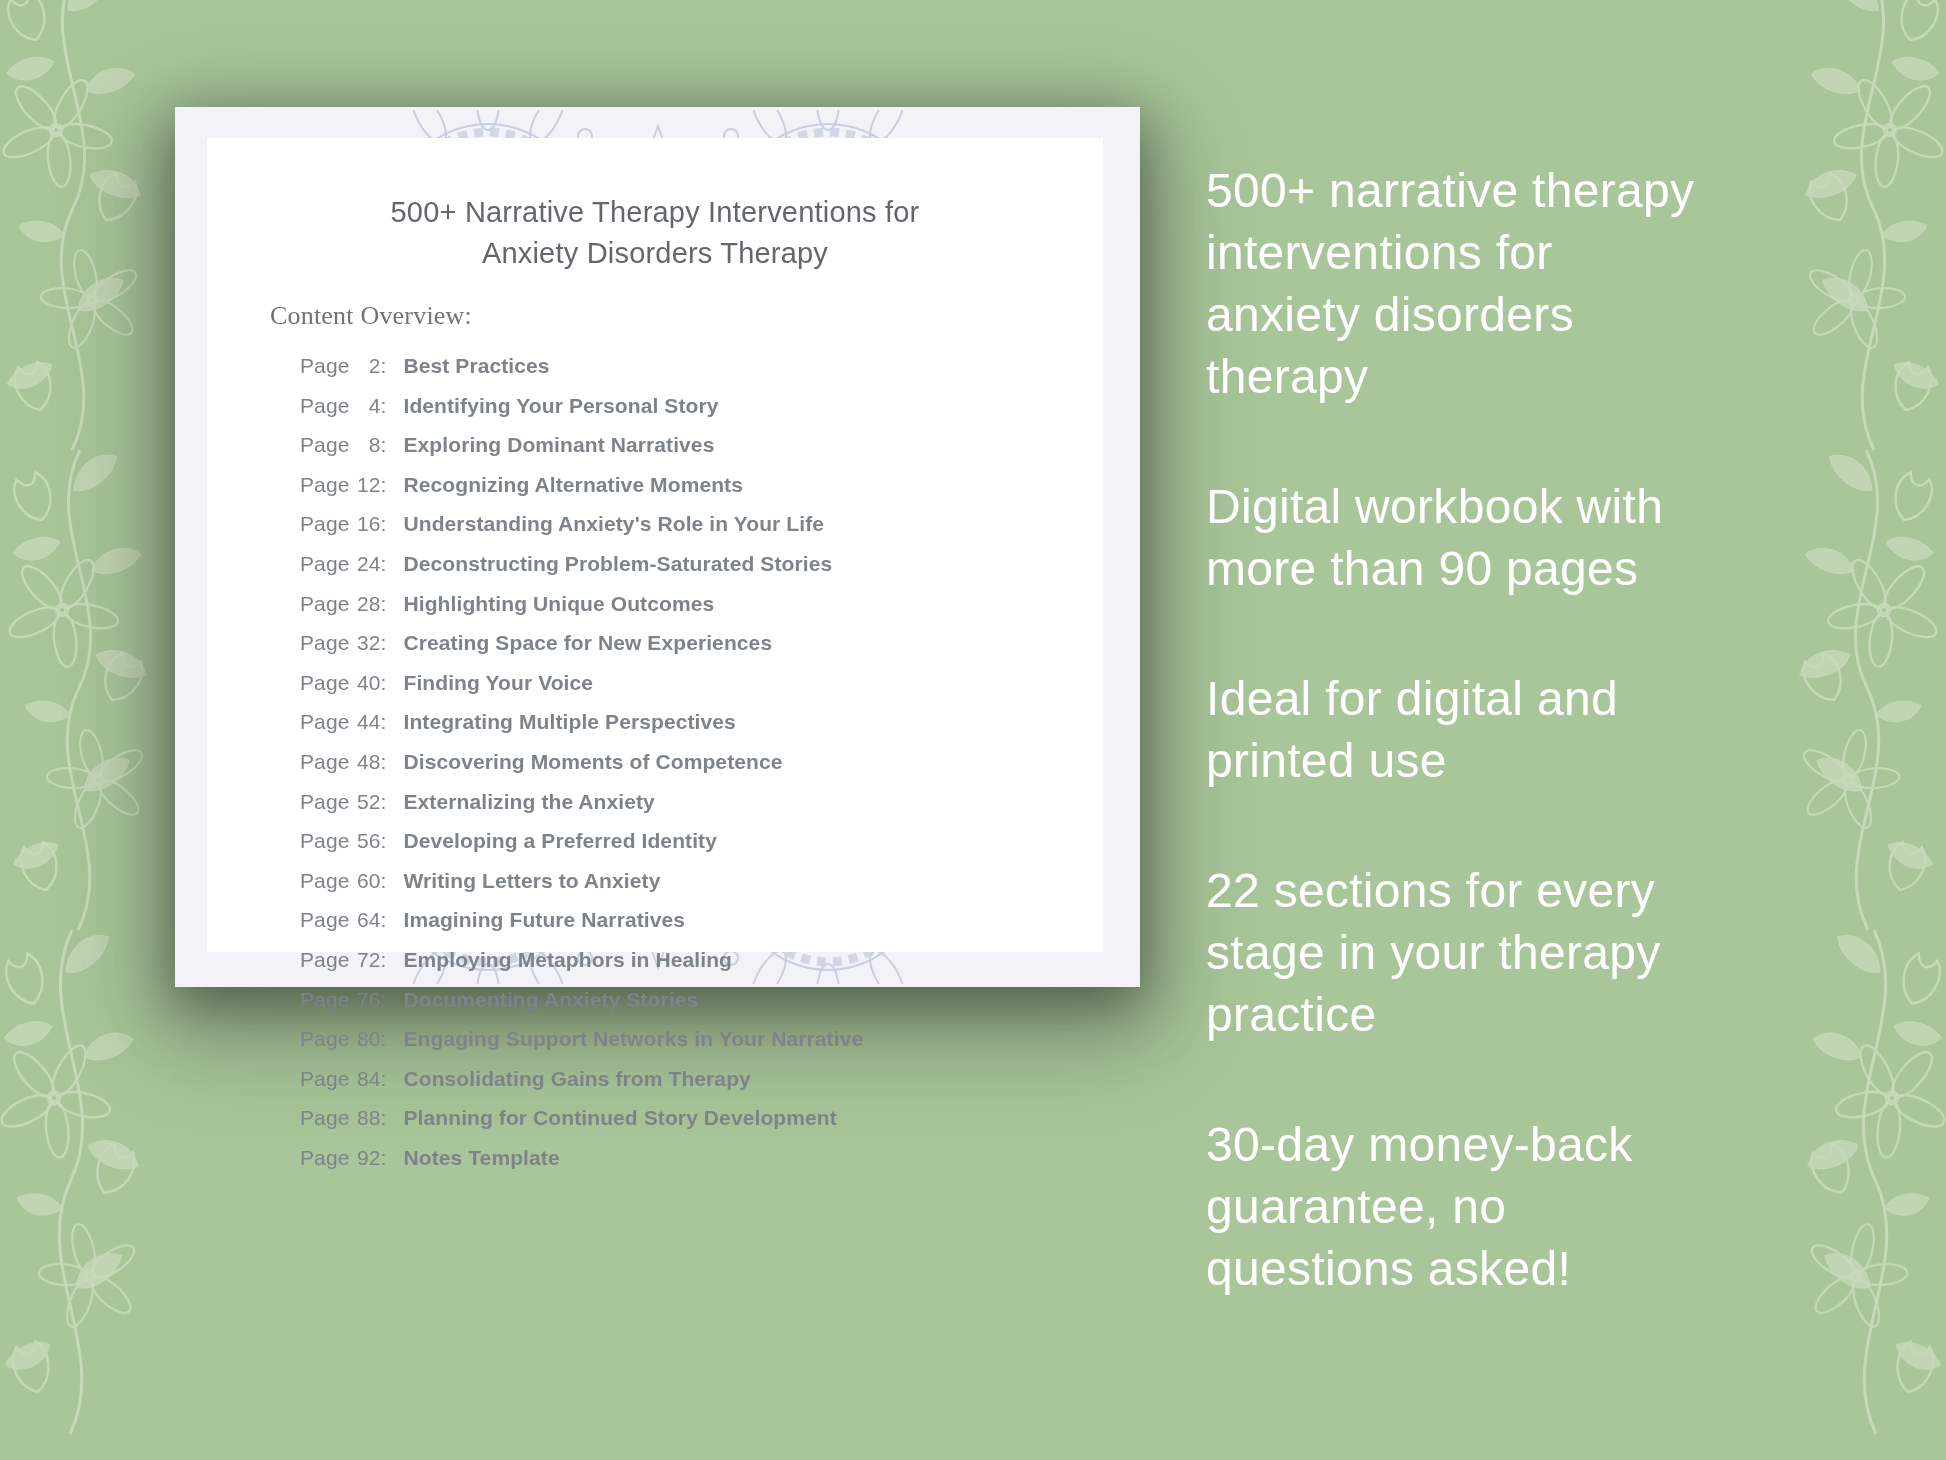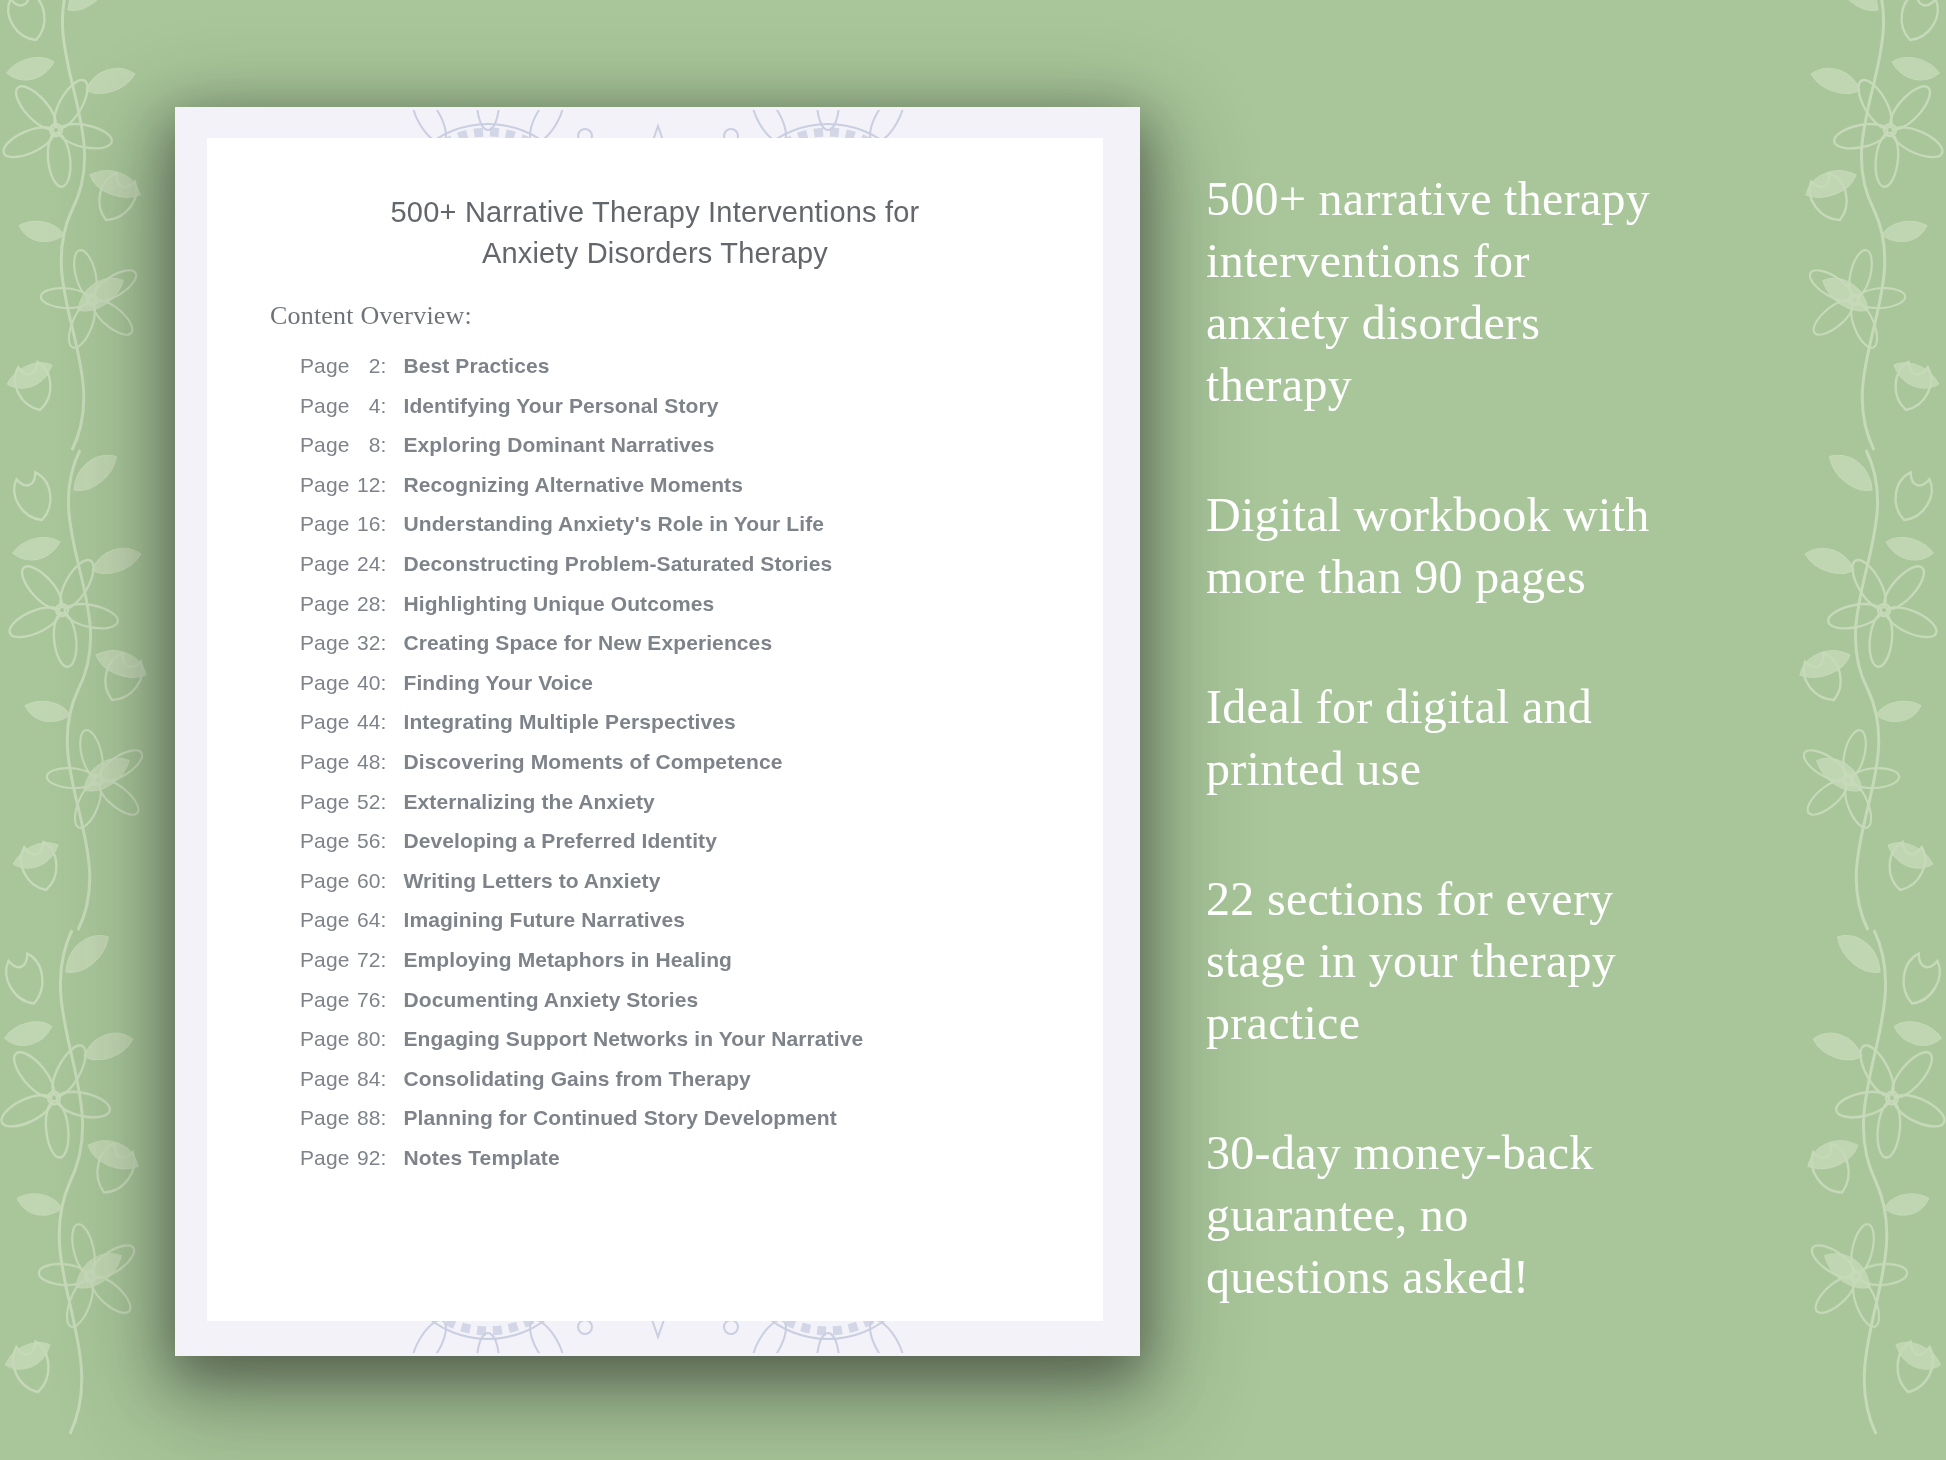--- a/index.html
+++ b/index.html
@@ -10,21 +10,21 @@
   }
   .stage{position:absolute;inset:0;}
 
   
   .vine{position:absolute;top:0;height:1460px;width:160px;pointer-events:none;}
   .vine-left{left:-6px;}
   .vine-right{right:-6px;transform:scaleX(-1);}
 
   
   .paper{
-    position:absolute;left:175px;top:107px;width:965px;height:1249px;
+    position:absolute;left:175px;top:107px;width:965px;height:880px;
     background:#f3f2f9;
     box-shadow:0 16px 50px 4px rgba(40,44,38,.50), 0 34px 95px 18px rgba(40,44,38,.32);
   }
   .paper .clip{position:absolute;inset:0;overflow:hidden;}
   .ornament{position:absolute;left:50%;width:640px;height:320px;}
   .ornament-top{top:3px;transform:translateX(-50%);}
   .ornament-bottom{bottom:3px;transform:translateX(-50%) rotate(180deg);}
   .paper-inner{
     position:absolute;left:32px;top:31px;right:37px;bottom:35px;
     background:#ffffff;z-index:2;
@@ -38,23 +38,22 @@
     margin:27px 0 0 63px;font-size:26px;color:#6e7378;letter-spacing:.2px;font-family:Liberation Serif, serif;
   }
   .toc{margin:15px 0 0 93px;}
   .toc-row{line-height:39.6px;font-size:21px;color:#7e838a;white-space:nowrap;letter-spacing:.1px;}
   .pw{display:inline-block;}
   .pnum{display:inline-block;min-width:37px;text-align:right;}
   .ptitle{margin-left:17px;font-weight:bold;}
 
   
   .benefits{
-    position:absolute;left:1206px;top:168px;width:648px;
+    position:absolute;left:1206px;top:160px;width:648px;
     color:#ffffff;
-    font-family:Liberation Serif, serif;
   }
   .benefits p{
     margin:0 0 68px 0;font-size:48px;line-height:62px;font-weight:400;
     white-space:pre-line;letter-spacing:.3px;
   }
 </style>
 </head>
 <body>
 
 <div class="stage">

